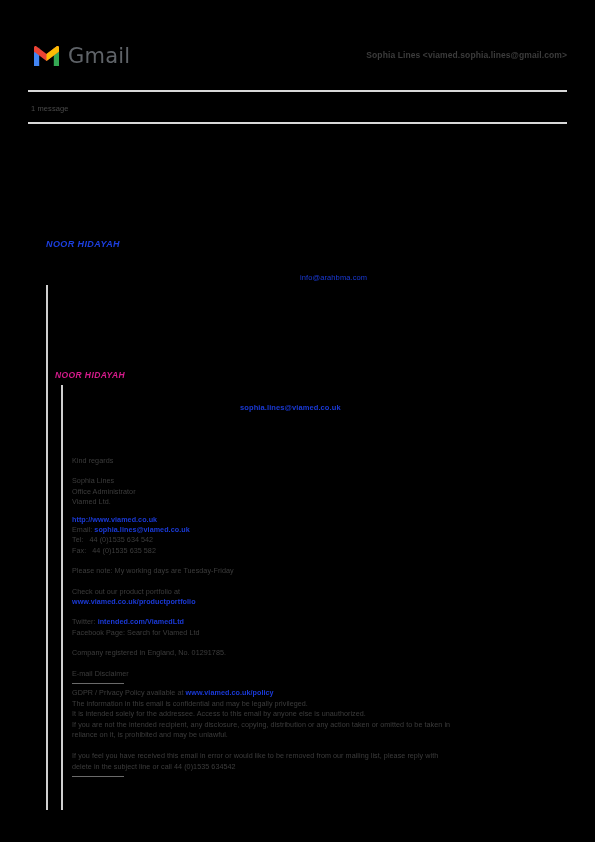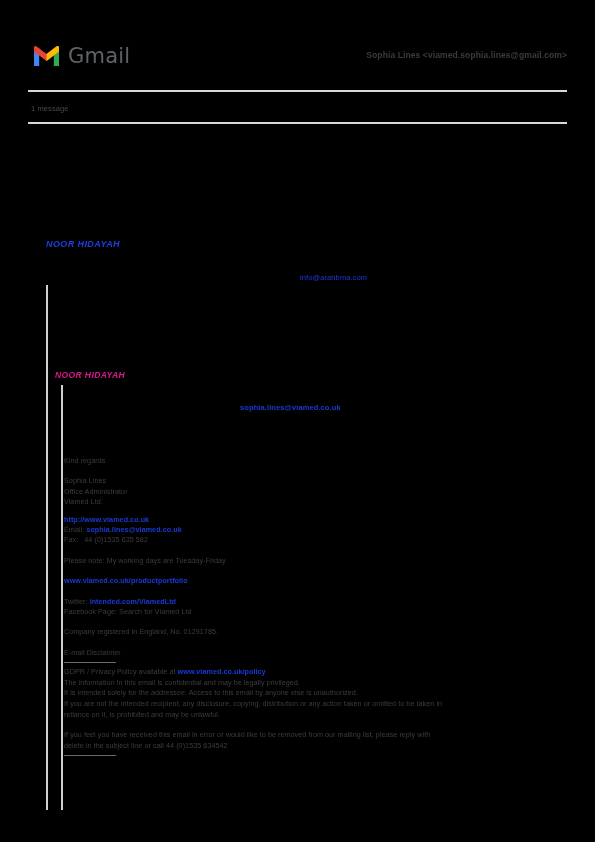--- a/index.html
+++ b/index.html
@@ -148,20 +148,21 @@
   
   .signature {
     position: absolute;
     left: 64px;
     top: 326px;
     width: 500px;
     font-size: 7.2px;
     line-height: 10.4px;
     color: #3d3d3d;
     letter-spacing: 0.05px;
+    padding-left: 8px;
   }
   .sig-gap { height: 10px; }
   .sig-gap-sm { height: 7px; }
   .lnk {
     color: #1a3ad8;
     font-weight: bold;
     text-decoration: none;
   }
   .lbl { color: #3d3d3d; font-weight: normal; }
   .tel-row { white-space: pre; }
@@ -223,26 +224,28 @@
       <div>Viamed Ltd.</div>
       <div class="sig-gap-sm"></div>
 
       <div>
         <a class="lnk" href="#">http://www.viamed.co.uk</a>
       </div>
       <div>
         <span class="lbl">Email:</span>
         <a class="lnk" href="#">sophia.lines@viamed.co.uk</a>
       </div>
+      <div class="tel-row">Tel:   44 (0)1535 634 542</div>
       <div class="tel-row">Fax:   44 (0)1535 635 582</div>
       <div class="sig-gap"></div>
 
       <div>Please note: My working days are Tuesday-Friday</div>
       <div class="sig-gap"></div>
 
+      <div>Check out our product portfolio at</div>
       <div>
         <a class="lnk" href="#">www.viamed.co.uk/productportfolio</a>
       </div>
       <div class="sig-gap"></div>
 
       <div>
         <span class="lbl">Twitter:</span>
         <a class="lnk" href="#">intended.com/ViamedLtd</a>
       </div>
       <div>Facebook Page: Search for Viamed Ltd</div>

